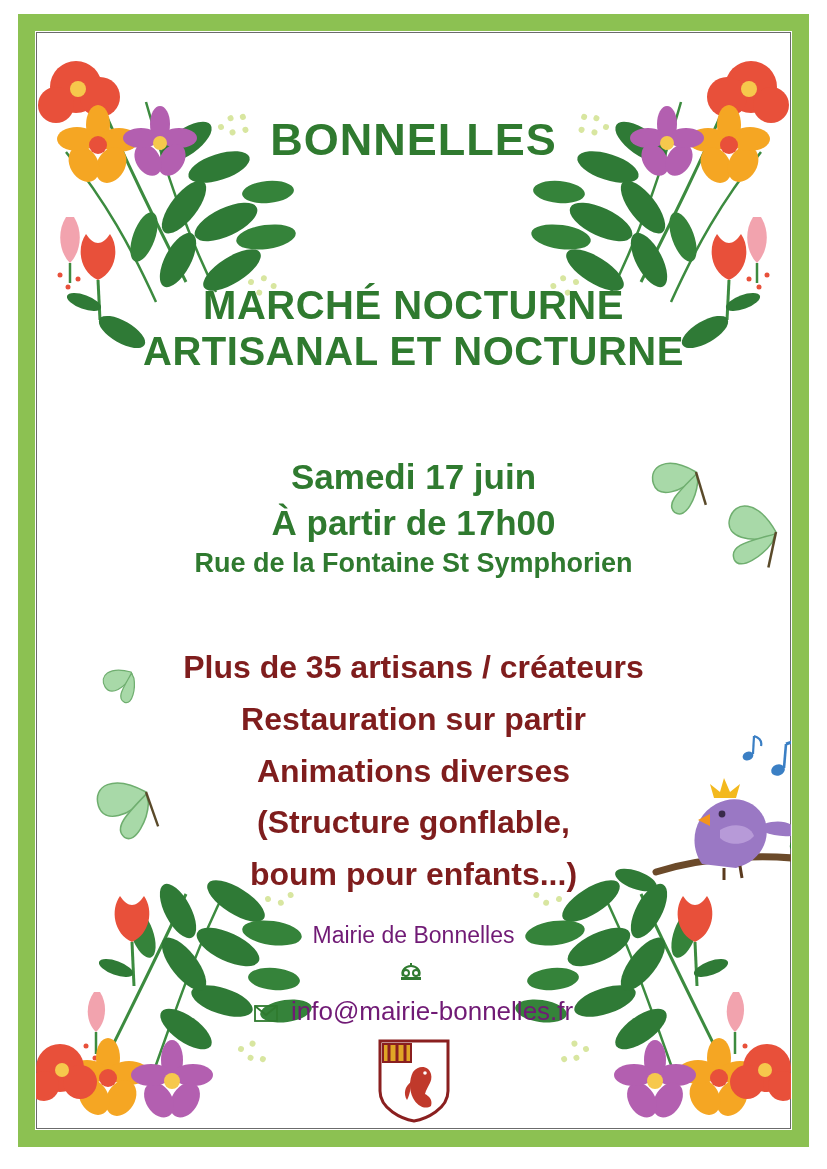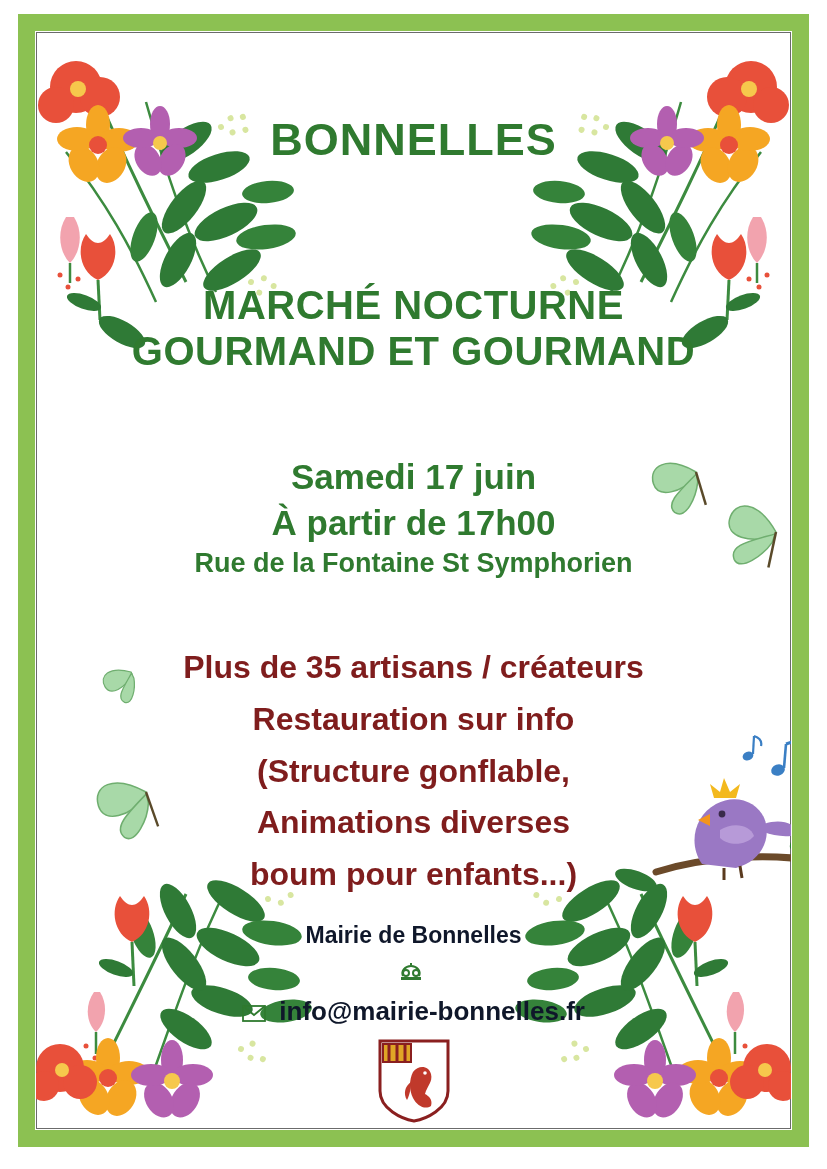--- a/index.html
+++ b/index.html
@@ -106,22 +106,22 @@
     font-size: 32px;
     line-height: 1.62;
   }
 
   .footer {
     position: absolute;
     left: 0;
     top: 886px;
     width: 755px;
     text-align: center;
-    color: #0f172a;
-    font-weight: bold;
+    color: #701a75;
+    font-weight: normal;
   }
   .footer .org { font-size: 23px; line-height: 1.55; }
   .footer .tel { font-size: 23px; line-height: 1.55; }
   .footer .mail { font-size: 26px; line-height: 1.55; }
   .footer .ico {
     display: inline-block;
     margin-right: 6px;
     vertical-align: -2px;
   }
 
@@ -491,34 +491,34 @@
           <ellipse cx="-21" cy="-7" rx="20" ry="11"></ellipse>
         </g>
         <circle cx="0" cy="-1" r="8" fill="#f6c84c"></circle>
       </g>
     </svg>
 
     <div class="title-main">BONNELLES</div>
 
     <div class="title-sub">
       <div class="l1">MARCHÉ NOCTURNE</div>
-      <div class="l2">GOURMAND ET GOURMAND</div>
+      <div class="l2">ARTISANAL ET NOCTURNE</div>
     </div>
 
     <div class="when">
       <div class="date">Samedi 17 juin</div>
       <div class="time">À partir de 17h00</div>
       <div class="place">Rue de la Fontaine St Symphorien</div>
     </div>
 
     <div class="highlights">
       <div>Plus de 35 artisans / créateurs</div>
-      <div>Restauration sur info</div>
+      <div>Restauration sur partir</div>
+      <div>Animations diverses</div>
       <div>(Structure gonflable,</div>
-      <div>Animations diverses</div>
       <div>boum pour enfants...)</div>
     </div>
 
     <div class="footer">
       <div class="org">Mairie de Bonnelles</div>
       <div class="tel">
         <span class="ico">
           <svg width="26" height="18" viewBox="0 0 26 18" xmlns="http://www.w3.org/2000/svg">
             <path d="M3,14 h20 v3 h-20 z" fill="#2f7a2f"></path>
             <path d="M5,13 C3,8 7,3 13,3 C19,3 23,8 21,13" fill="none" stroke="#2f7a2f" stroke-width="2.2"></path>

